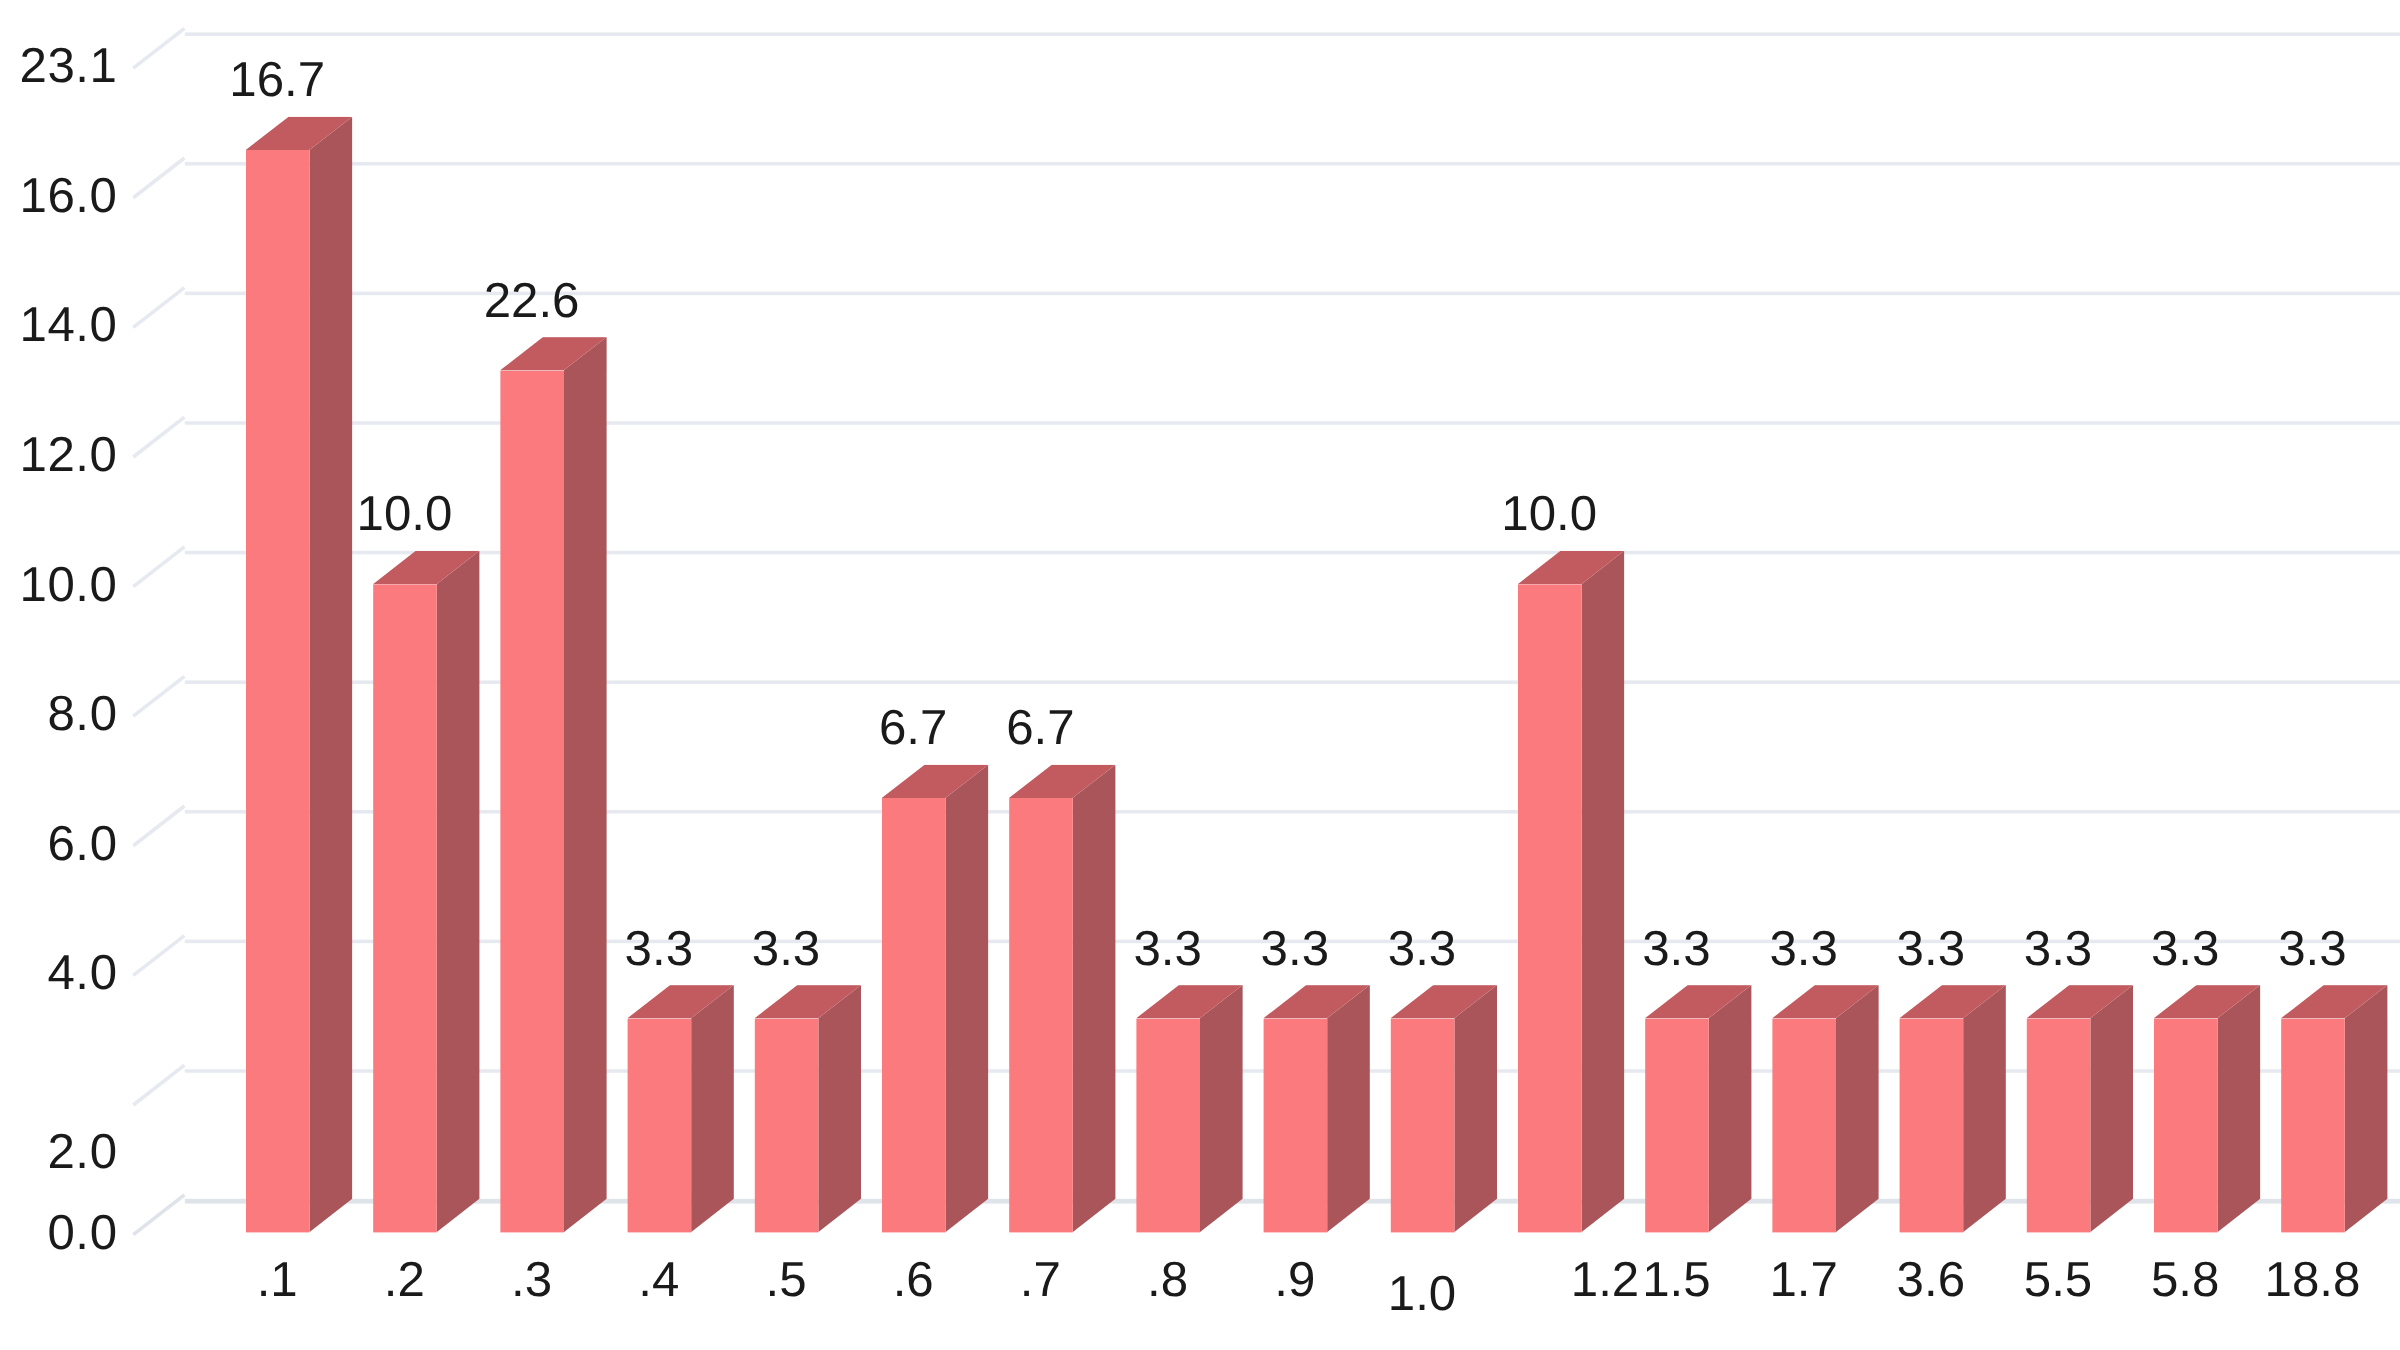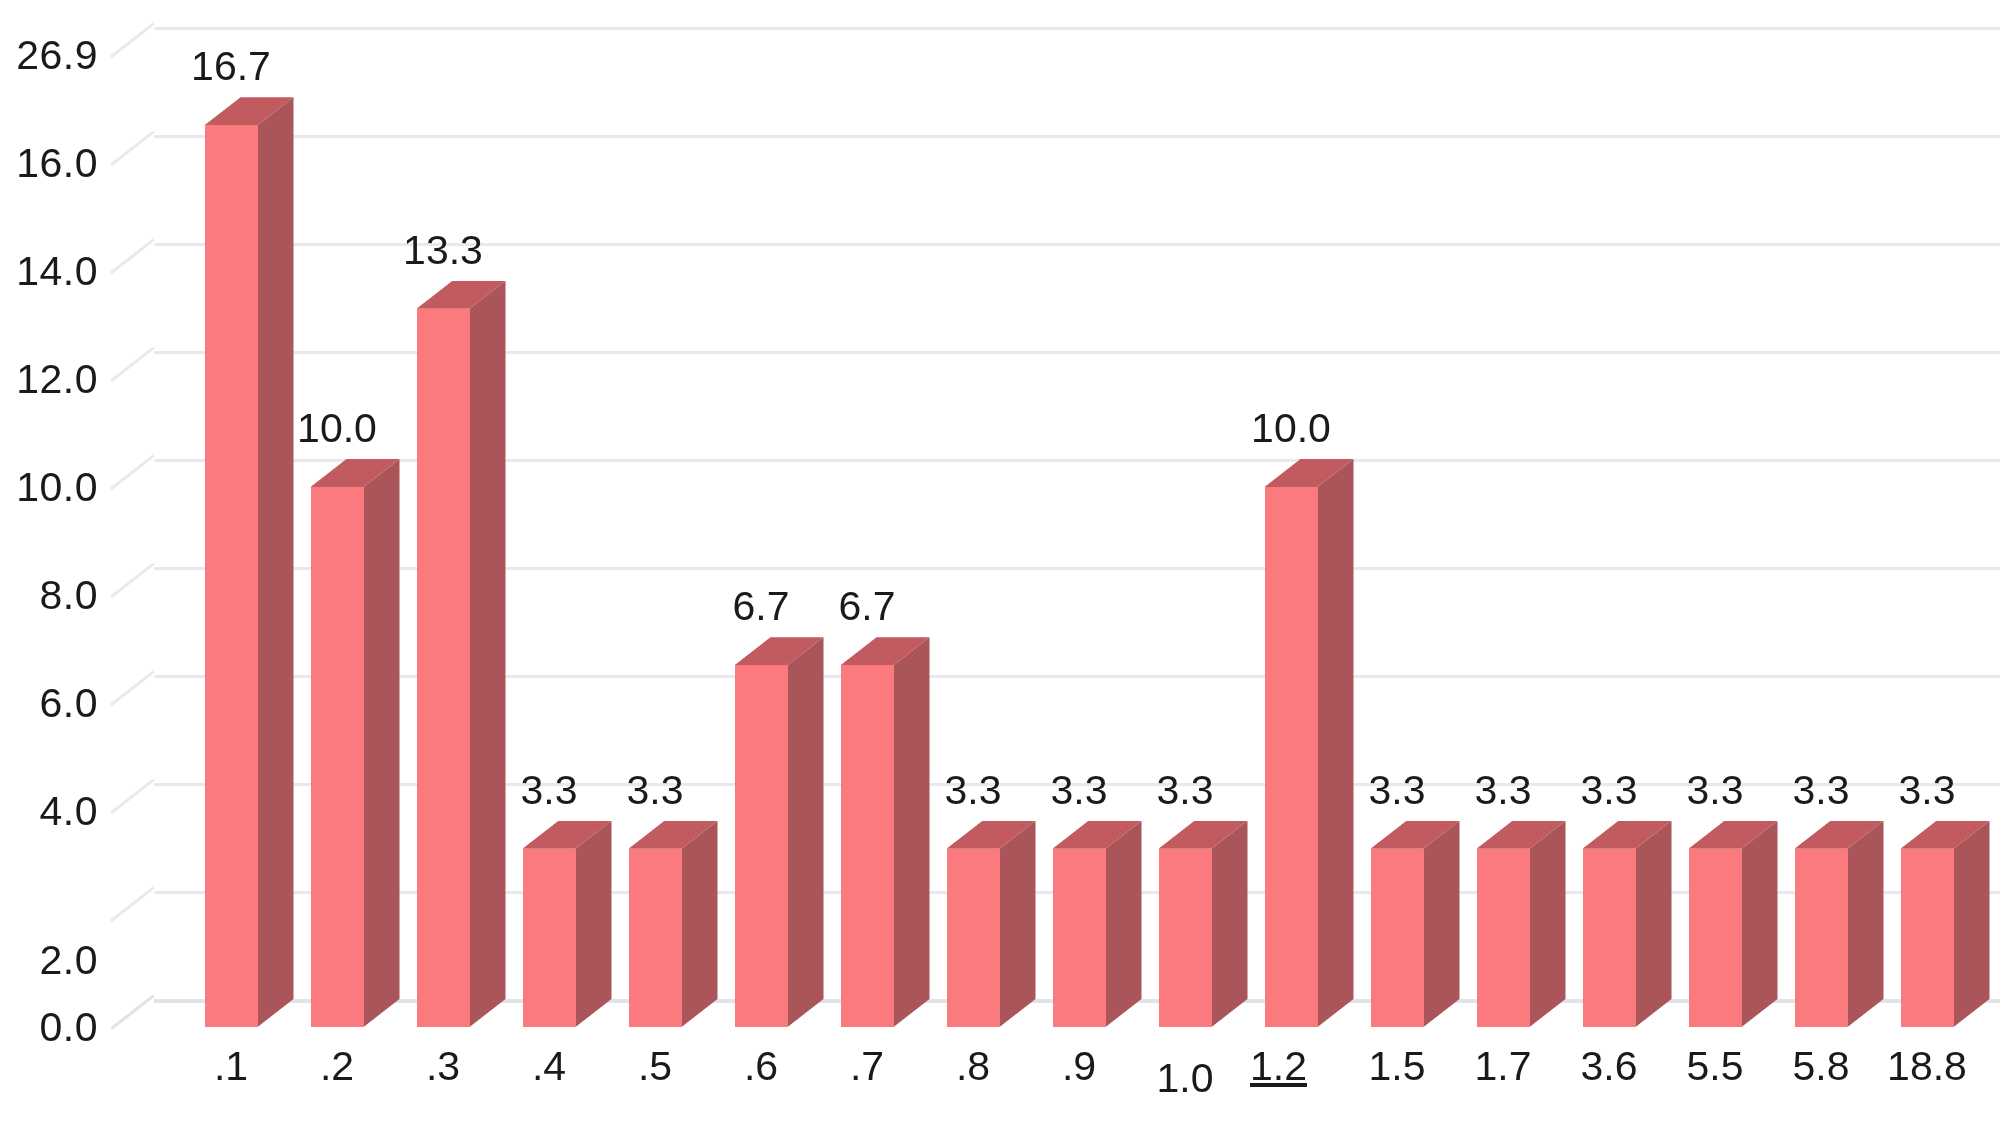--- a/index.html
+++ b/index.html
@@ -157,21 +157,21 @@
   <div class="y-axis">
       <div class="y-tick" style="top: 1027px;">0.0</div>
       <div class="y-tick" style="top: 960px;">2.0</div>
       <div class="y-tick" style="top: 811px;">4.0</div>
       <div class="y-tick" style="top: 703px;">6.0</div>
       <div class="y-tick" style="top: 595px;">8.0</div>
       <div class="y-tick" style="top: 487px;">10.0</div>
       <div class="y-tick" style="top: 379px; text-align: right;">12.0</div>
       <div class="y-tick" style="top: 271px;">14.0</div>
       <div class="y-tick" style="top: 163px;">16.0</div>
-      <div class="y-tick" style="top: 55px;">26.9</div>
+      <div class="y-tick" style="top: 55px;">23.1</div>
     </div>
 
   <div class="plot">
     <div class="grid-layer">
         <div class="floor-line" style="top: 999px;"></div>
         <div class="floor-depth" style="top: 1027px; width: 53.607px; transform: rotate(-37.875deg);"></div>
         <div class="gridline" style="top: 891px;"></div>
         <div class="grid-depth" style="top: 919px; width: 53.607px; transform: rotate(-37.875deg);"></div>
         <div class="gridline" style="top: 783px;"></div>
         <div class="grid-depth" style="top: 811px; width: 53.607px; transform: rotate(-37.875deg);"></div>
@@ -207,21 +207,21 @@
           </div>
         </div>
         <div class="bar-label" style="left: 168.5px; width: 113px; top: 405px;">10.0</div>
         <div class="bar-slot" style="left: 304.5px; width: 53px; bottom: 98px; height: 718.2px;">
           <div class="bar" style="height: 718.2px;">
             <div class="bar-side" style="left: 53px; width: 36px; height: 746.2px; bottom: 0px; clip-path: polygon(0px 28px, 100% 0px, 100% calc(100% - 28px), 0px 100%);"></div>
             <div class="bar-front"></div>
             <div class="bar-top" style="left: 0px; top: -28px; width: 89px; height: 28px; clip-path: polygon(0px 100%, 36px 0px, 100% 0px, calc(100% - 36px) 100%);"></div>
           </div>
         </div>
-        <div class="bar-label" style="left: 274.5px; width: 113px; top: 226.8px;">13.3</div>
+        <div class="bar-label" style="left: 274.5px; width: 113px; top: 226.8px;">22.6</div>
         <div class="bar-slot" style="left: 410.5px; width: 53px; bottom: 98px; height: 178.2px;">
           <div class="bar" style="height: 178.2px;">
             <div class="bar-side" style="left: 53px; width: 36px; height: 206.2px; bottom: 0px; clip-path: polygon(0px 28px, 100% 0px, 100% calc(100% - 28px), 0px 100%);"></div>
             <div class="bar-front"></div>
             <div class="bar-top" style="left: 0px; top: -28px; width: 89px; height: 28px; clip-path: polygon(0px 100%, 36px 0px, 100% 0px, calc(100% - 36px) 100%);"></div>
           </div>
         </div>
         <div class="bar-label" style="left: 380.5px; width: 113px; top: 766.8px;">3.3</div>
         <div class="bar-slot" style="left: 516.5px; width: 53px; bottom: 98px; height: 178.2px;">
           <div class="bar" style="height: 178.2px;">
@@ -334,21 +334,21 @@
       <div class="x-tick" style="left: 52.5px; width: 133px; top: 38px;">.1</div>
       <div class="x-tick" style="left: 158.5px; width: 133px; top: 38px;">.2</div>
       <div class="x-tick" style="left: 264.5px; width: 133px; top: 38px;">.3</div>
       <div class="x-tick" style="left: 370.5px; width: 133px; top: 38px;">.4</div>
       <div class="x-tick" style="left: 476.5px; width: 133px; top: 38px;">.5</div>
       <div class="x-tick" style="left: 582.5px; width: 133px; top: 38px;">.6</div>
       <div class="x-tick" style="left: 688.5px; width: 133px; top: 38px;">.7</div>
       <div class="x-tick" style="left: 794.5px; width: 133px; top: 38px;">.8</div>
       <div class="x-tick" style="left: 900.5px; width: 133px; top: 38px;">.9</div>
       <div class="x-tick" style="left: 1006.5px; width: 133px; top: 38px; margin-top: 12px;">1.0</div>
-      <div class="x-tick" style="left: 1100px; width: 133px; top: 38px; text-decoration: underline;">1.2</div>
+      <div class="x-tick" style="left: 1159px; width: 133px; top: 38px;">1.2</div>
       <div class="x-tick" style="left: 1218.5px; width: 133px; top: 38px;">1.5</div>
       <div class="x-tick" style="left: 1324.5px; width: 133px; top: 38px;">1.7</div>
       <div class="x-tick" style="left: 1430.5px; width: 133px; top: 38px;">3.6</div>
       <div class="x-tick" style="left: 1536.5px; width: 133px; top: 38px;">5.5</div>
       <div class="x-tick" style="left: 1642.5px; width: 133px; top: 38px;">5.8</div>
       <div class="x-tick" style="left: 1748.5px; width: 133px; top: 38px;">18.8</div>
     </div>
 
 </div>
 

